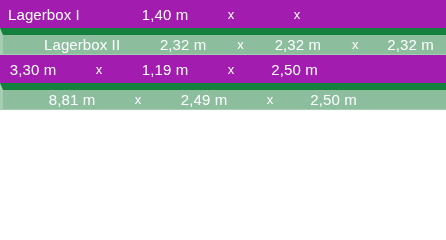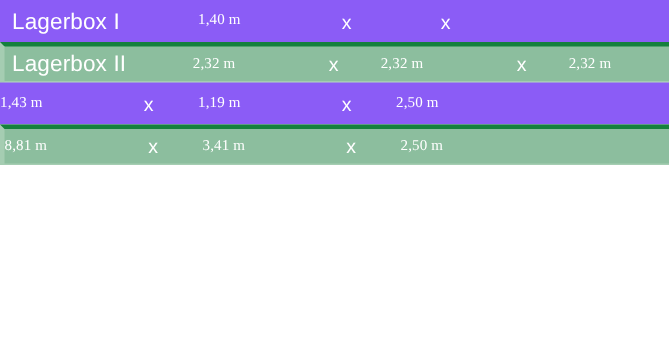--- a/index.html
+++ b/index.html
@@ -17,55 +17,55 @@
   }
   .row {
     position: relative;
     display: flex;
     align-items: center;
     height: 27px;
     box-sizing: border-box;
     color: #ffffff;
   }
   .row.dark {
-    background: #8b5cf6;
+    background: #a21caf;
     height: 28px;
   }
   .row.light {
     background: #8cbe9e;
     height: 27px;
     border-left: 3px solid #a5cdb2;
-    border-top: 3px solid #15803d;
+    border-top: 7px solid #15803d;
     border-bottom: 1px solid #a5cdb2;
+    padding-left: 36px;
   }
   .row.light .cell-name,
   .row.light .cell-value,
   .row.light .cell-sep {
     color: #ffffff;
   }
   .cell-name {
     width: 132px;
     padding-left: 8px;
     box-sizing: border-box;
     font-size: 15px;
     line-height: 1;
     letter-spacing: 0.1px;
     white-space: nowrap;
   }
   .row.light .cell-name {
     padding-left: 5px;
   }
   .cell-value {
     width: 66px;
-    text-align: left;
-    font-size: 10px;
+    text-align: center;
+    font-size: 15px;
     line-height: 1;
     letter-spacing: 0.1px;
     white-space: nowrap;
-    font-family: Liberation Serif, serif;
   }
   .cell-sep {
     width: 66px;
     text-align: center;
     font-size: 13px;
     line-height: 1;
     white-space: nowrap;
   }
   .cell-value.last {
     width: 70px;
@@ -92,30 +92,30 @@
   <div class="row light">
     <span class="cell-name">Lagerbox II</span>
     <span class="cell-value">2,32 m</span>
     <span class="cell-sep">x</span>
     <span class="cell-value">2,32 m</span>
     <span class="cell-sep">x</span>
     <span class="cell-value last">2,32 m</span>
   </div>
 
   <div class="row dark">
-    <span class="cell-value">1,43 m</span>
+    <span class="cell-value">3,30 m</span>
     <span class="cell-sep">x</span>
     <span class="cell-value">1,19 m</span>
     <span class="cell-sep">x</span>
     <span class="cell-value last">2,50 m</span>
   </div>
 
   <div class="row light">
     <span class="cell-value">8,81 m</span>
     <span class="cell-sep">x</span>
-    <span class="cell-value">3,41 m</span>
+    <span class="cell-value">2,49 m</span>
     <span class="cell-sep">x</span>
     <span class="cell-value last">2,50 m</span>
   </div>
 
   <div class="bottom-spacer"></div>
 
 </div>
 
 </body></html>

